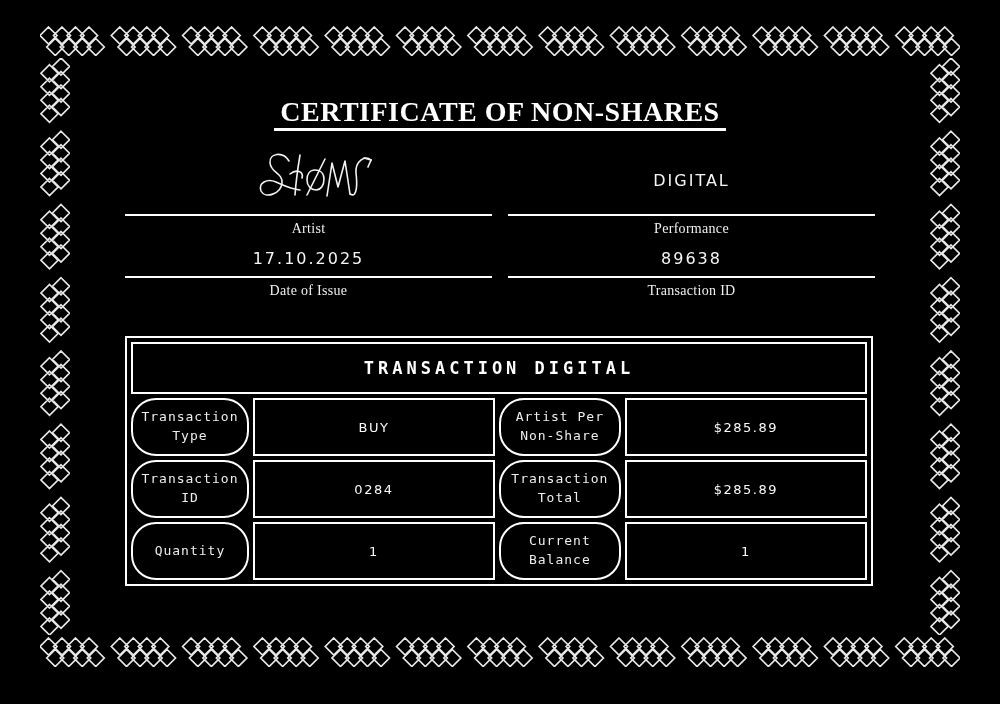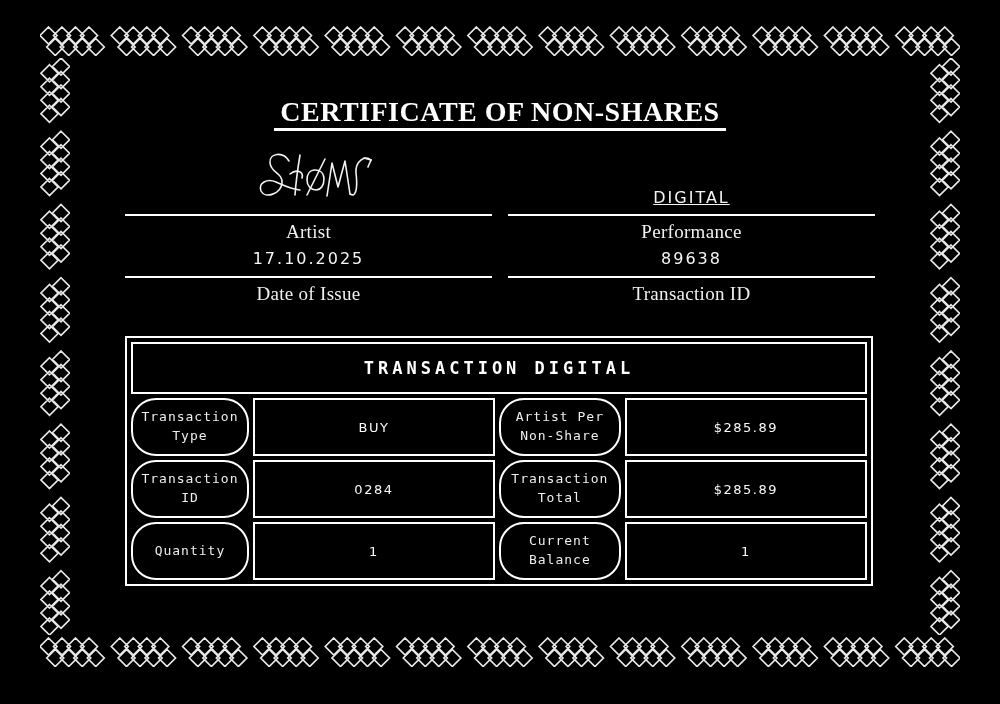--- a/index.html
+++ b/index.html
@@ -42,27 +42,27 @@
   .field { position: absolute; width: 367px; }
   .f-artist       { left: 125px; top: 146px; }
   .f-performance  { left: 508px; top: 146px; }
   .f-date         { left: 125px; top: 240px; }
   .f-participant  { left: 508px; top: 240px; }
   .f-value {
     display: flex; align-items: flex-end; justify-content: center;
     font-family: "DejaVu Sans", "Liberation Sans", sans-serif;
     font-size: 16px; letter-spacing: 2px; color: #f5f5f5;
   }
-  .f-value.tall  { height: 68px; padding-bottom: 7px; text-decoration: underline; }
+  .f-value.tall  { height: 68px; padding-bottom: 24px; }
   .f-value.short { height: 36px; padding-bottom: 8px; }
   .f-line { border-top: 2px solid #ffffff; }
   .f-label {
     text-align: center; padding-top: 5px;
     font-family: "Liberation Serif", serif;
-    font-size: 19px; color: #f0f0f0; letter-spacing: 0.3px;
+    font-size: 14px; color: #f0f0f0; letter-spacing: 0.3px;
   }
 
   
   .tx-table {
     position: absolute; left: 125px; top: 336px; width: 748px;
     border-collapse: separate; border-spacing: 4px;
     border: 2px solid #ffffff;
     background: #000000;
   }
   .tx-table td { border: 2px solid #ffffff; text-align: center; vertical-align: middle; }

